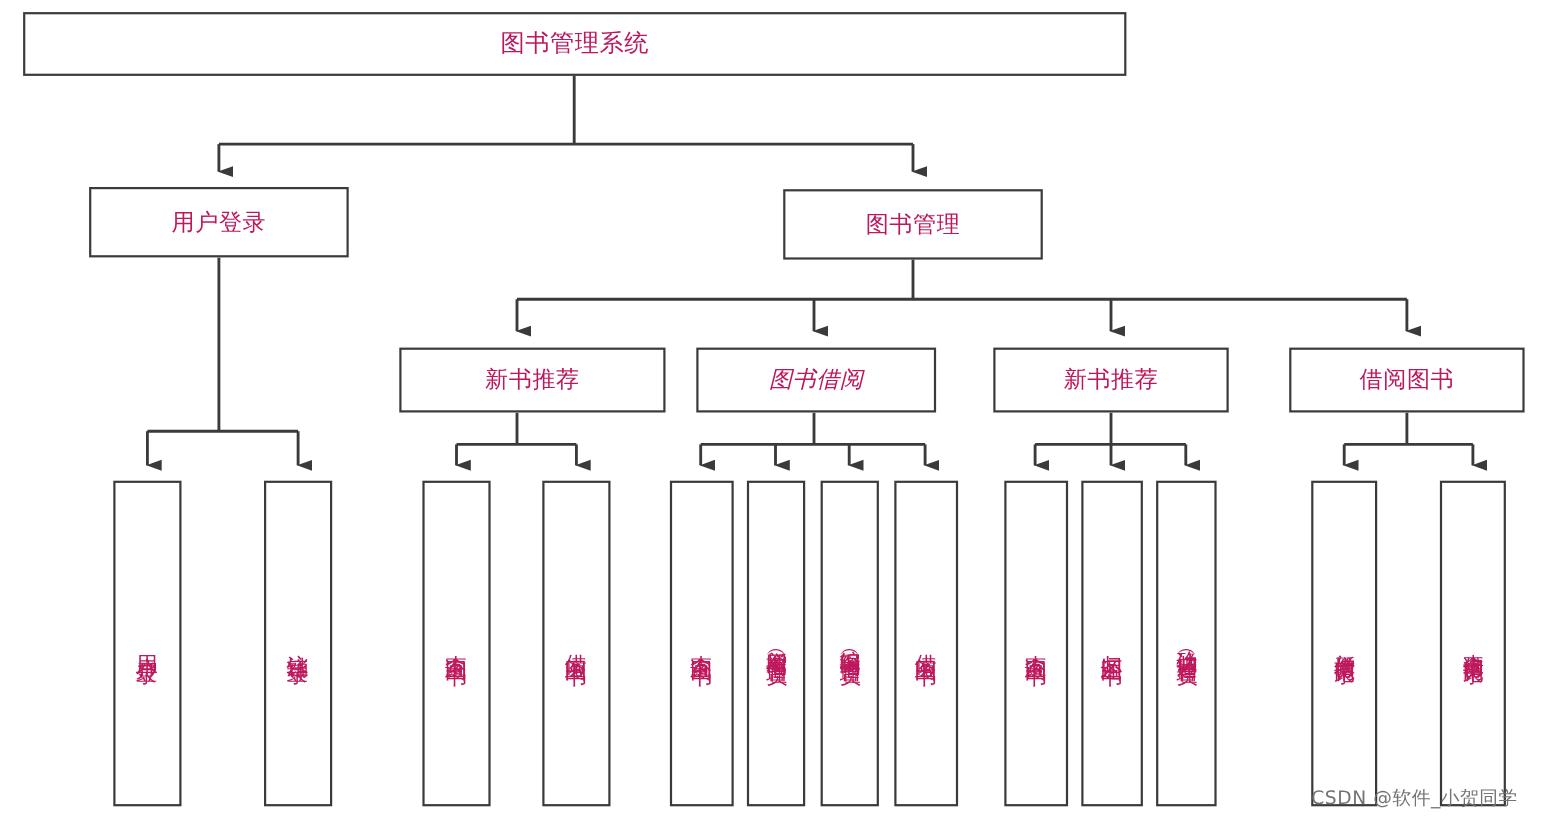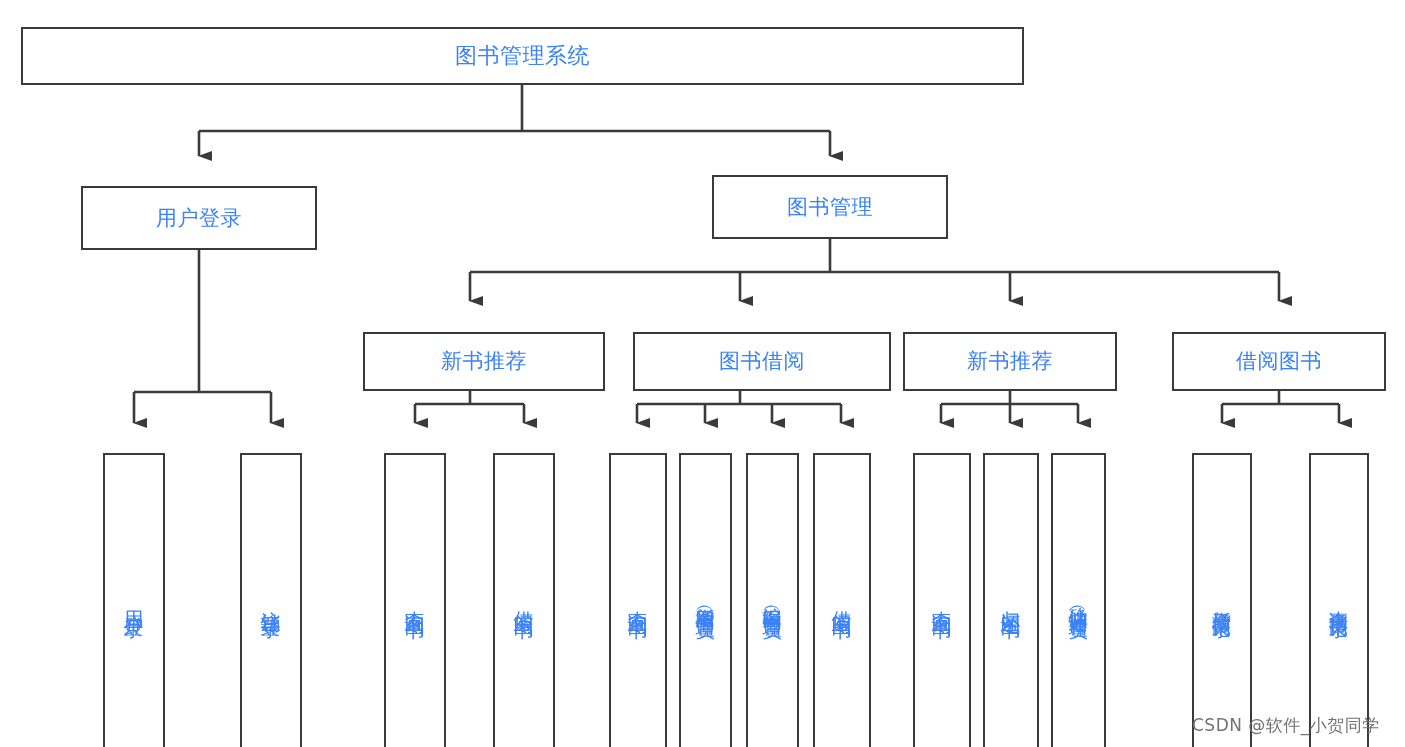--- a/index.html
+++ b/index.html
@@ -27,23 +27,22 @@
     pointer-events: none;
   }
   .node {
     position: absolute;
     box-sizing: border-box;
     background: #ffffff;
     border: 2.5px solid #3a3a3a;
     display: flex;
     align-items: center;
     justify-content: center;
-    color: #3b82f6;
+    color: #be185d;
     z-index: 3;
-    margin-top: 16px;
   }
   .node .lbl {
     display: block;
     line-height: 1.18;
     text-align: center;
     white-space: nowrap;
   }
   
   .node.h .lbl {
     font-size: 21px;
@@ -137,29 +136,29 @@
   </svg>
 
   <div class="node h root" style="left:21px; top:11px; width:1003px; height:58px;">
     <span class="lbl">图书管理系统</span>
   </div>
 
   <div class="node h" style="left:81px; top:170px; width:236px; height:64px;">
     <span class="lbl">用户登录</span>
   </div>
 
-  <div class="node h" style="left:712px; top:159px; width:236px; height:64px;font-family:Liberation Serif, serif;">
+  <div class="node h" style="left:712px; top:172px; width:236px; height:64px;font-family:Liberation Serif, serif;">
     <span class="lbl">图书管理</span>
   </div>
 
   <div class="node h" style="left:363px; top:316px; width:242px; height:59px;">
     <span class="lbl">新书推荐</span>
   </div>
 
-  <div class="node h" style="left:633px; top:316px; width:258px; height:59px;">
+  <div class="node h" style="left:633px; top:316px; width:218px; height:59px;font-style:italic;">
     <span class="lbl">图书借阅</span>
   </div>
 
   <div class="node h" style="left:903px; top:316px; width:214px; height:59px;">
     <span class="lbl">新书推荐</span>
   </div>
 
   <div class="node h" style="left:1172px; top:316px; width:214px; height:59px;">
     <span class="lbl">借阅图书</span>
   </div>

